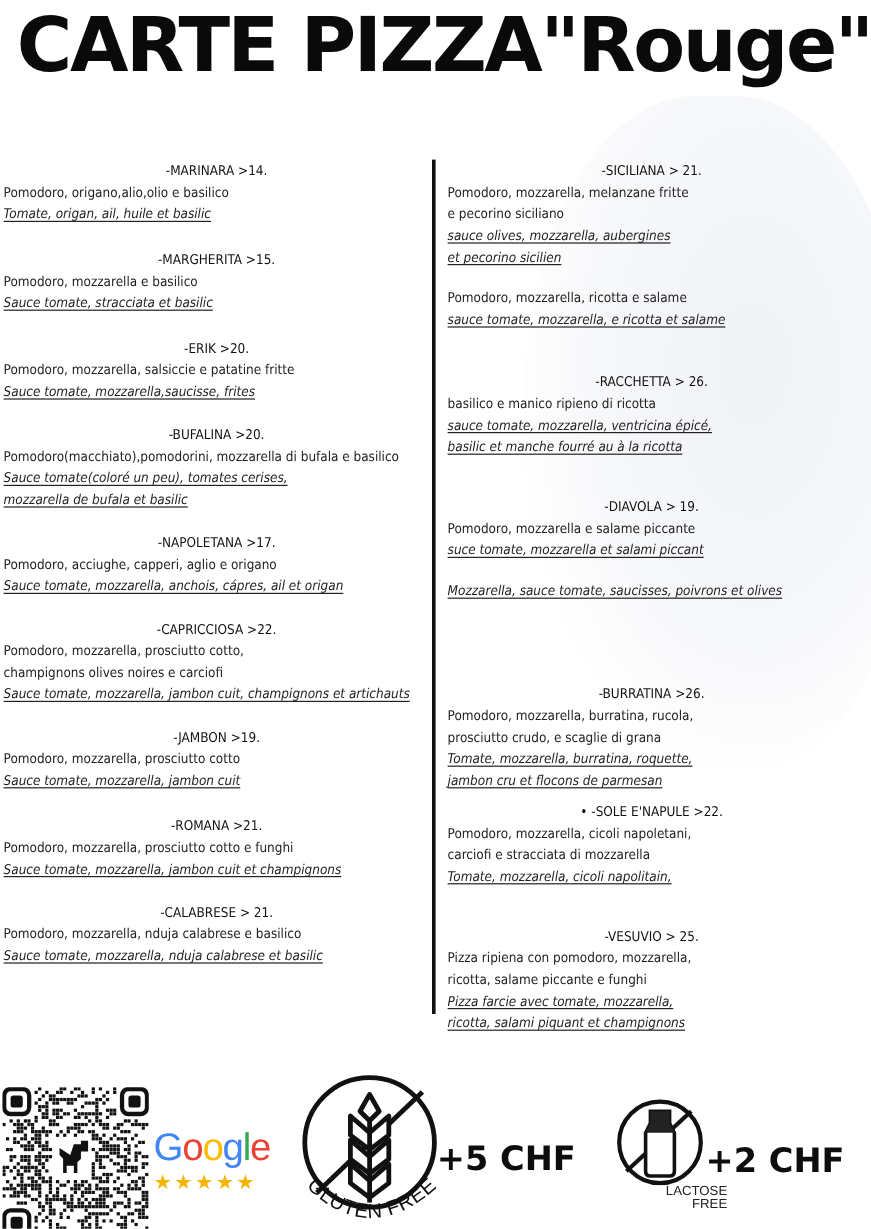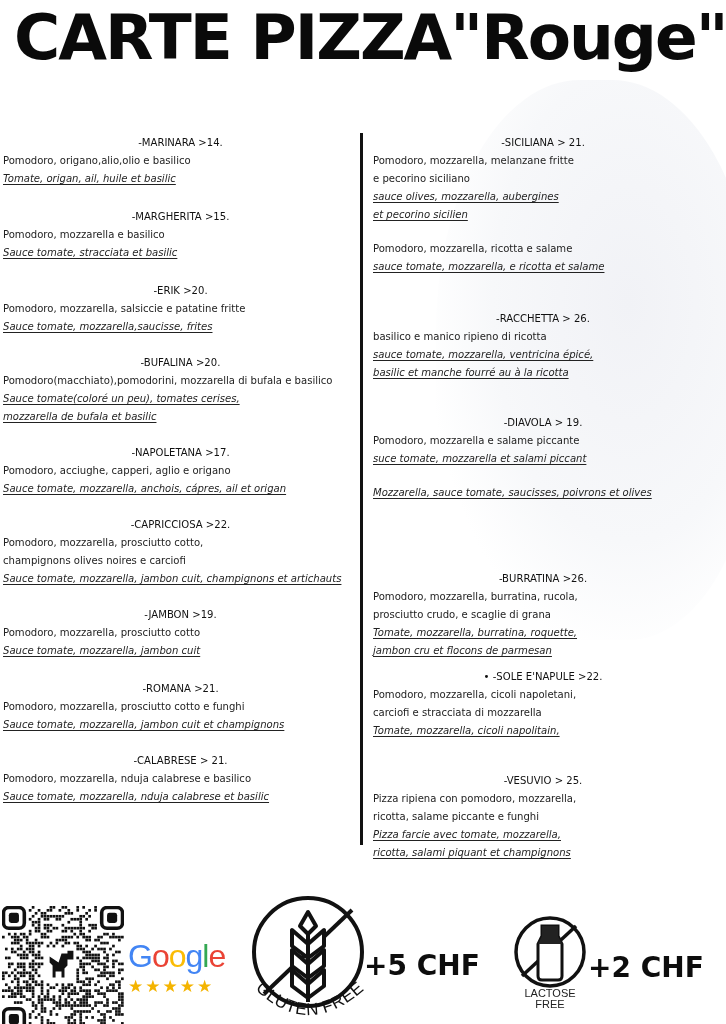--- a/index.html
+++ b/index.html
@@ -36,21 +36,21 @@
   .qr { position: absolute; left: 2px; top: 16px; width: 122px; height: 125px; }
   .google { position: absolute; left: 128px; top: 48px; width: 104px; height: 60px; }
   .google-word { font-family: "Liberation Sans", sans-serif; font-size: 32px; letter-spacing: -1px; line-height: 36px; }
   .google-word span { display: inline-block; }
   .stars { font-size: 17px; color: #f4b400; letter-spacing: 2px; line-height: 20px; margin-top: 2px; }
   .badge-gf { position: absolute; left: 246px; top: 4px; width: 128px; height: 130px; }
   .price { position: absolute; font-family: "DejaVu Sans", sans-serif; font-weight: bold; font-size: 28px; line-height: 36px; color: #0d0d0d; white-space: nowrap; }
   .price.p5 { left: 364px; top: 58px; }
   .price.p2 { left: 588px; top: 60px; text-align: center; }
   .badge-lf { position: absolute; left: 510px; top: 24px; width: 80px; height: 110px; }
-  .lf-label { position: absolute; left: 0; top: 74px; width: 80px; text-align: center; font-family: "Liberation Sans", sans-serif; font-size: 11px; line-height: 11px; color: #222; }
+  .lf-label { position: absolute; left: 16px; top: 74px; width: 80px; text-align: right; font-family: "Liberation Sans", sans-serif; font-size: 11px; line-height: 11px; color: #222; }
 </style>
 </head>
 <body>
 
 <div class="bg-shape"></div>
 
 <h1 class="title">CARTE PIZZA"Rouge"</h1>
 
 <div class="divider"></div>
 

